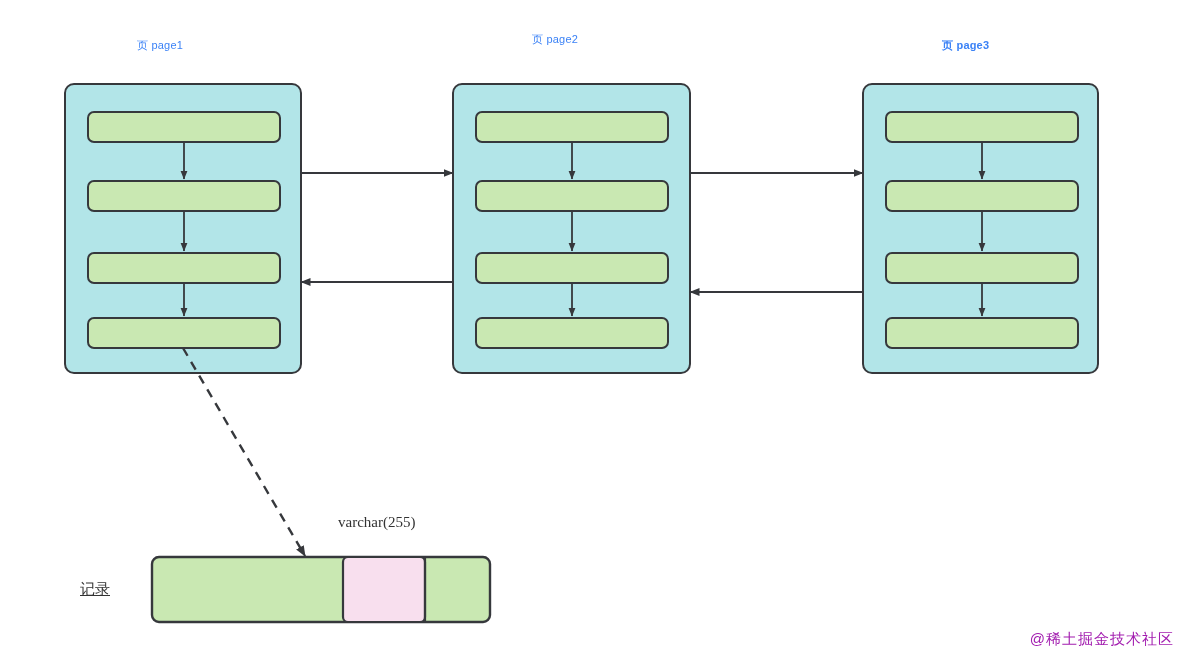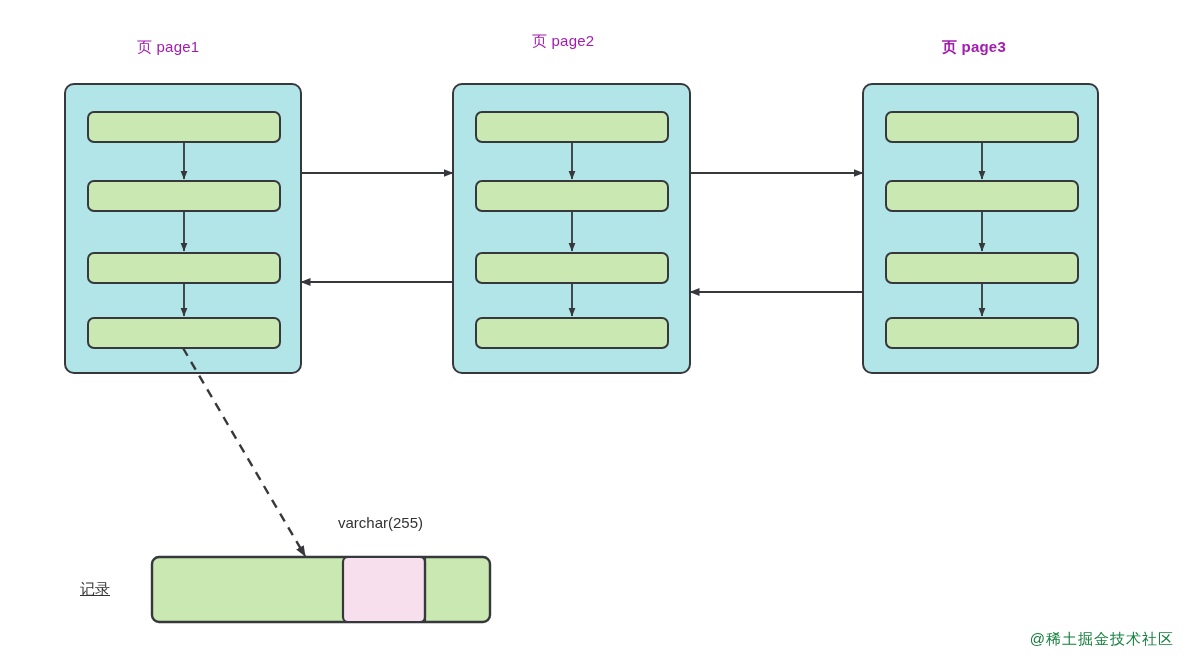--- a/index.html
+++ b/index.html
@@ -22,51 +22,52 @@
     left: 0;
     top: 0;
     width: 1188px;
     height: 659px;
     pointer-events: none;
   }
   svg.layer * { pointer-events: auto; }
 
   .page-title {
     position: absolute;
-    font-size: 15px;
-    color: #a21caf;
+    font-size: 11px;
+    color: #3b82f6;
     white-space: nowrap;
     letter-spacing: 0.2px;
   }
   .side-label {
     position: absolute;
     font-size: 15px;
     color: #333333;
     white-space: nowrap;
     text-decoration: underline;
   }
   .field-label {
     position: absolute;
     font-size: 15px;
     color: #333333;
     white-space: nowrap;
+    font-family: Liberation Serif, serif;
   }
   .cell-label {
     position: absolute;
     font-size: 15px;
     color: #333333;
     white-space: nowrap;
     text-align: center;
   }
   .watermark {
     position: absolute;
     right: 14px;
     bottom: 10px;
     font-size: 15px;
-    color: #15803d;
+    color: #a21caf;
     white-space: nowrap;
     letter-spacing: 1px;
   }
 </style>
 </head>
 <body>
 
 <div id="canvas">
 
   <div class="page-title" style="left:137px; top:38px;">页 page1</div>

